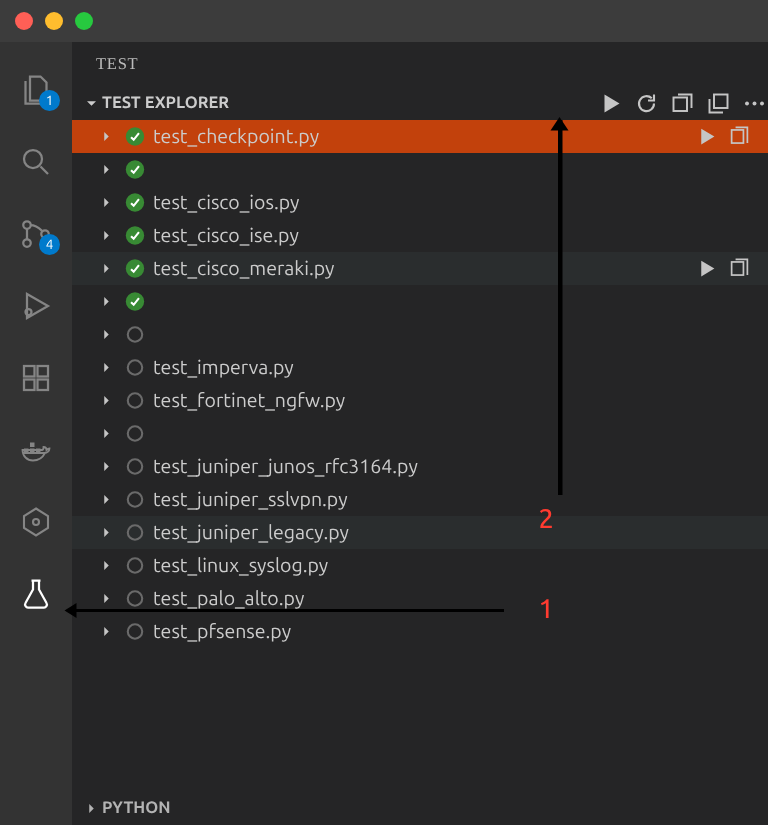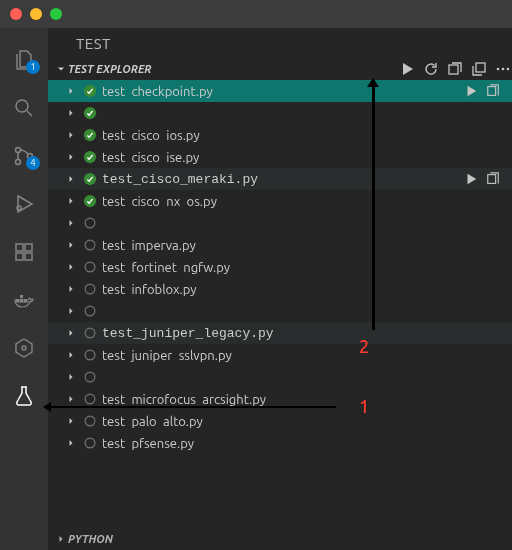--- a/index.html
+++ b/index.html
@@ -49,52 +49,52 @@
     border-radius: 8px;
     text-align: center;
     padding: 0 3px;
   }
   .ab-item svg { width: 24px; height: 24px; }
 
   .sidebar { flex: 1; display: flex; flex-direction: column; background: #252526; }
   .panel-title {
     height: 30px;
     display: flex; align-items: center;
-    padding: 0 28px;
+    padding: 0 16px;
     color: #bbb;
-    font-size: 15px;
+    font-size: 11px;
     letter-spacing: 0.5px;
+    font-family: Liberation Serif, serif;
   }
   .section-header {
     height: 22px;
     display: flex; align-items: center;
     padding: 0 0 0 6px;
     font-size: 11px;
     font-weight: 700;
     color: #ccc;
-    font-style: italic;
   }
   .section-header .twisty { width: 14px; display:flex; align-items:center; justify-content:center; }
   .section-header .label { flex: 1; }
   .header-actions { display: flex; gap: 6px; color: #c5c5c5; }
   .header-actions .act { width:18px; height:22px; display:flex; align-items:center; justify-content:center; cursor:pointer;}
   .header-actions svg { width:16px; height:16px; }
 
   .tree { flex:1; overflow-y:auto; overflow-x:hidden; }
   .tree::-webkit-scrollbar { width: 10px; }
   .tree::-webkit-scrollbar-thumb { background: #4d4d4d; }
   .row {
     height: 22px;
     display:flex; align-items:center;
     padding-left: 16px;
     cursor: pointer;
     position: relative;
   }
-  .row.selected { background: #0f766e; }
-  .row.hl { background: #2a2d2e; font-family: Liberation Mono, monospace; }
+  .row.selected { background: #c2410c; }
+  .row.hl { background: #2a2d2e; }
   .row .twisty { width:14px; display:flex; align-items:center; justify-content:center; color:#c5c5c5;}
   .row .status { width:16px; height:16px; margin: 0 4px; display:flex; align-items:center; justify-content:center;}
   .row .name { flex:1; color:#ccc; white-space:nowrap; overflow:hidden; text-overflow:ellipsis;}
   .row .row-actions { display:flex; gap:4px; padding-right:10px; color:#c5c5c5;}
   .row .row-actions svg { width:14px; height:14px;}
   .row .ra { width:18px; display:flex; align-items:center; justify-content:center;}
 
   .annot { position:absolute; pointer-events:none; }
   .annot-1-label { left:359px; top:396px; color:#ff3b30; font-size:18px; font-weight:500;}
   .annot-2-label { left:359px; top:336px; color:#ff3b30; font-size:18px; font-weight:500;}
@@ -316,21 +316,20 @@
             <svg width="12" height="12" viewBox="0 0 16 16" fill="currentColor">
               <path d="M6 4l4 4-4 4z"></path>
             </svg>
           </span>
           <span class="status">
             <svg width="14" height="14" viewBox="0 0 16 16">
               <circle cx="8" cy="8" r="7" fill="#388a34"></circle>
               <path d="M5 8.5l2 2 4-5" stroke="#fff" stroke-width="1.6" fill="none"></path>
             </svg>
           </span>
-          <span class="name">test_cisco_nx_os.py</span>
         </div>
         <div class="row">
           <span class="twisty">
             <svg width="12" height="12" viewBox="0 0 16 16" fill="currentColor">
               <path d="M6 4l4 4-4 4z"></path>
             </svg>
           </span>
           <span class="status">
             <svg width="14" height="14" viewBox="0 0 16 16" fill="none" stroke="#6a6a6a" stroke-width="1.6">
               <circle cx="8" cy="8" r="5.5"></circle>
@@ -367,33 +366,46 @@
           <span class="twisty">
             <svg width="12" height="12" viewBox="0 0 16 16" fill="currentColor">
               <path d="M6 4l4 4-4 4z"></path>
             </svg>
           </span>
           <span class="status">
             <svg width="14" height="14" viewBox="0 0 16 16" fill="none" stroke="#6a6a6a" stroke-width="1.6">
               <circle cx="8" cy="8" r="5.5"></circle>
             </svg>
           </span>
-          <span class="name">test_infoblox.py</span>
-        </div>
-        <div class="row">
-          <span class="twisty">
-            <svg width="12" height="12" viewBox="0 0 16 16" fill="currentColor">
-              <path d="M6 4l4 4-4 4z"></path>
-            </svg>
-          </span>
-          <span class="status">
-            <svg width="14" height="14" viewBox="0 0 16 16" fill="none" stroke="#6a6a6a" stroke-width="1.6">
-              <circle cx="8" cy="8" r="5.5"></circle>
-            </svg>
-          </span>
+        </div>
+        <div class="row">
+          <span class="twisty">
+            <svg width="12" height="12" viewBox="0 0 16 16" fill="currentColor">
+              <path d="M6 4l4 4-4 4z"></path>
+            </svg>
+          </span>
+          <span class="status">
+            <svg width="14" height="14" viewBox="0 0 16 16" fill="none" stroke="#6a6a6a" stroke-width="1.6">
+              <circle cx="8" cy="8" r="5.5"></circle>
+            </svg>
+          </span>
+          <span class="name">test_juniper_junos_rfc3164.py</span>
+        </div>
+        <div class="row">
+          <span class="twisty">
+            <svg width="12" height="12" viewBox="0 0 16 16" fill="currentColor">
+              <path d="M6 4l4 4-4 4z"></path>
+            </svg>
+          </span>
+          <span class="status">
+            <svg width="14" height="14" viewBox="0 0 16 16" fill="none" stroke="#6a6a6a" stroke-width="1.6">
+              <circle cx="8" cy="8" r="5.5"></circle>
+            </svg>
+          </span>
+          <span class="name">test_juniper_sslvpn.py</span>
         </div>
         <div class="row hl">
           <span class="twisty">
             <svg width="12" height="12" viewBox="0 0 16 16" fill="currentColor">
               <path d="M6 4l4 4-4 4z"></path>
             </svg>
           </span>
           <span class="status">
             <svg width="14" height="14" viewBox="0 0 16 16" fill="none" stroke="#6a6a6a" stroke-width="1.6">
               <circle cx="8" cy="8" r="5.5"></circle>
@@ -405,46 +417,21 @@
           <span class="twisty">
             <svg width="12" height="12" viewBox="0 0 16 16" fill="currentColor">
               <path d="M6 4l4 4-4 4z"></path>
             </svg>
           </span>
           <span class="status">
             <svg width="14" height="14" viewBox="0 0 16 16" fill="none" stroke="#6a6a6a" stroke-width="1.6">
               <circle cx="8" cy="8" r="5.5"></circle>
             </svg>
           </span>
-          <span class="name">test_juniper_sslvpn.py</span>
-        </div>
-        <div class="row">
-          <span class="twisty">
-            <svg width="12" height="12" viewBox="0 0 16 16" fill="currentColor">
-              <path d="M6 4l4 4-4 4z"></path>
-            </svg>
-          </span>
-          <span class="status">
-            <svg width="14" height="14" viewBox="0 0 16 16" fill="none" stroke="#6a6a6a" stroke-width="1.6">
-              <circle cx="8" cy="8" r="5.5"></circle>
-            </svg>
-          </span>
-        </div>
-        <div class="row">
-          <span class="twisty">
-            <svg width="12" height="12" viewBox="0 0 16 16" fill="currentColor">
-              <path d="M6 4l4 4-4 4z"></path>
-            </svg>
-          </span>
-          <span class="status">
-            <svg width="14" height="14" viewBox="0 0 16 16" fill="none" stroke="#6a6a6a" stroke-width="1.6">
-              <circle cx="8" cy="8" r="5.5"></circle>
-            </svg>
-          </span>
-          <span class="name">test_microfocus_arcsight.py</span>
+          <span class="name">test_linux_syslog.py</span>
         </div>
         <div class="row">
           <span class="twisty">
             <svg width="12" height="12" viewBox="0 0 16 16" fill="currentColor">
               <path d="M6 4l4 4-4 4z"></path>
             </svg>
           </span>
           <span class="status">
             <svg width="14" height="14" viewBox="0 0 16 16" fill="none" stroke="#6a6a6a" stroke-width="1.6">
               <circle cx="8" cy="8" r="5.5"></circle>

